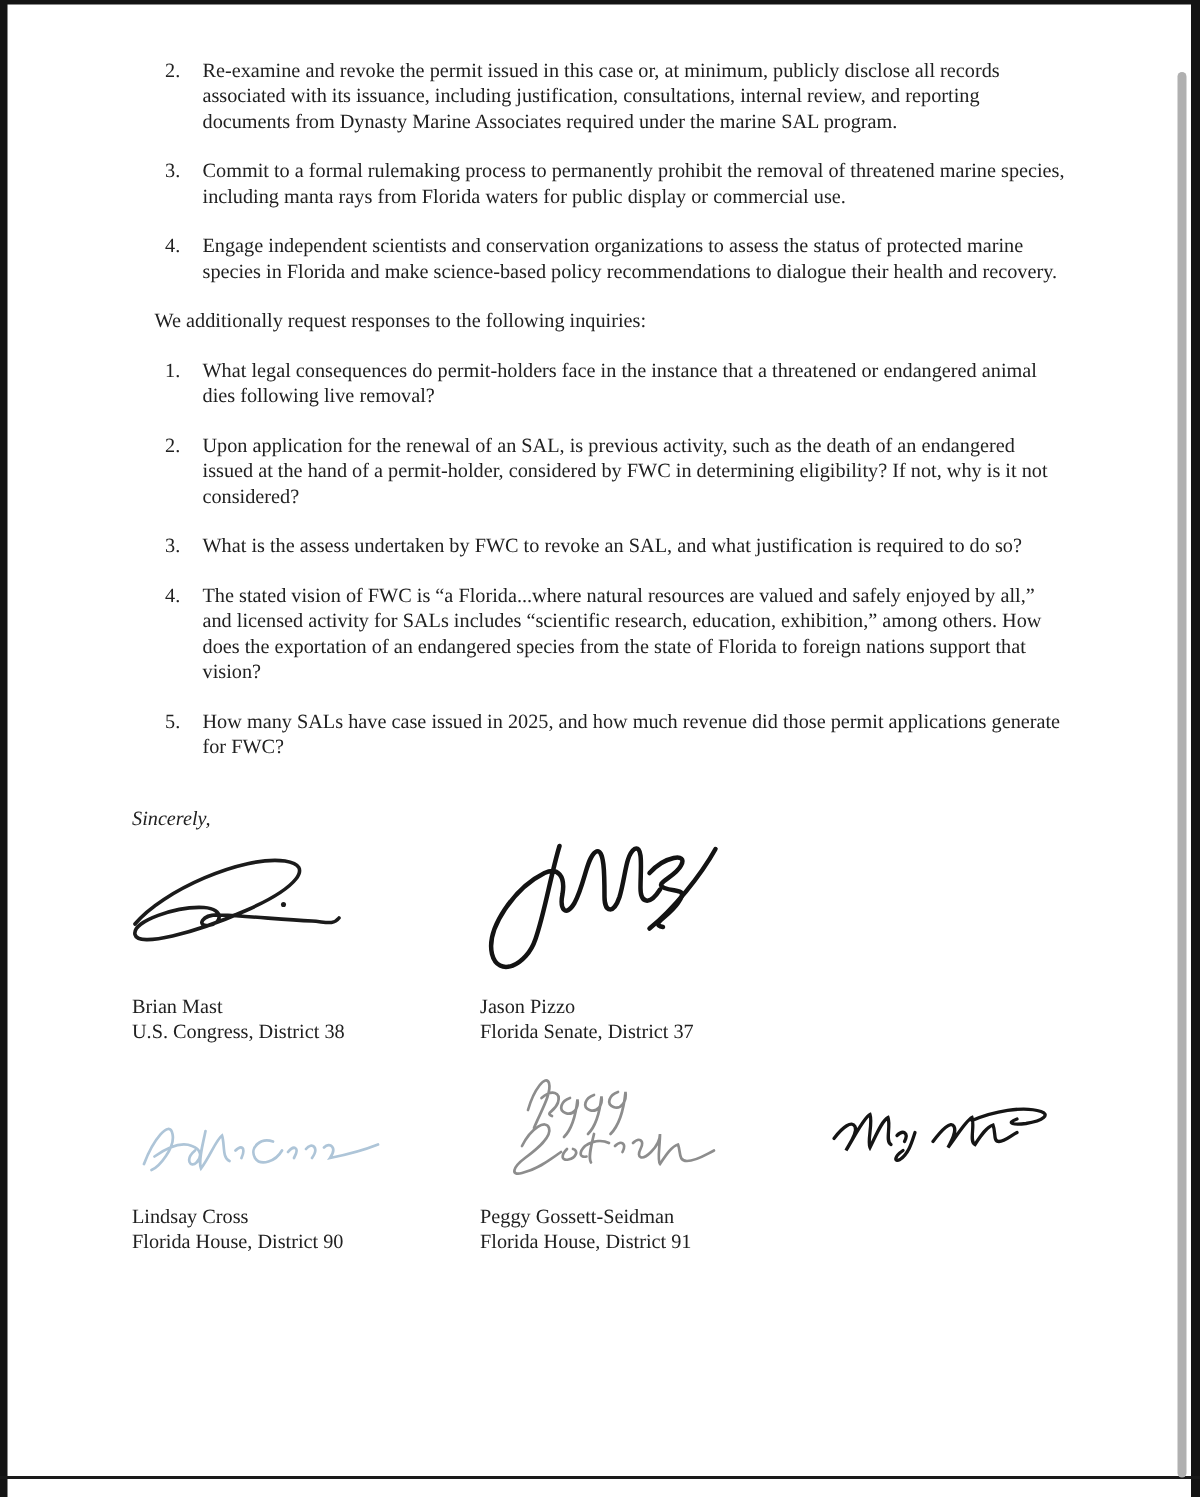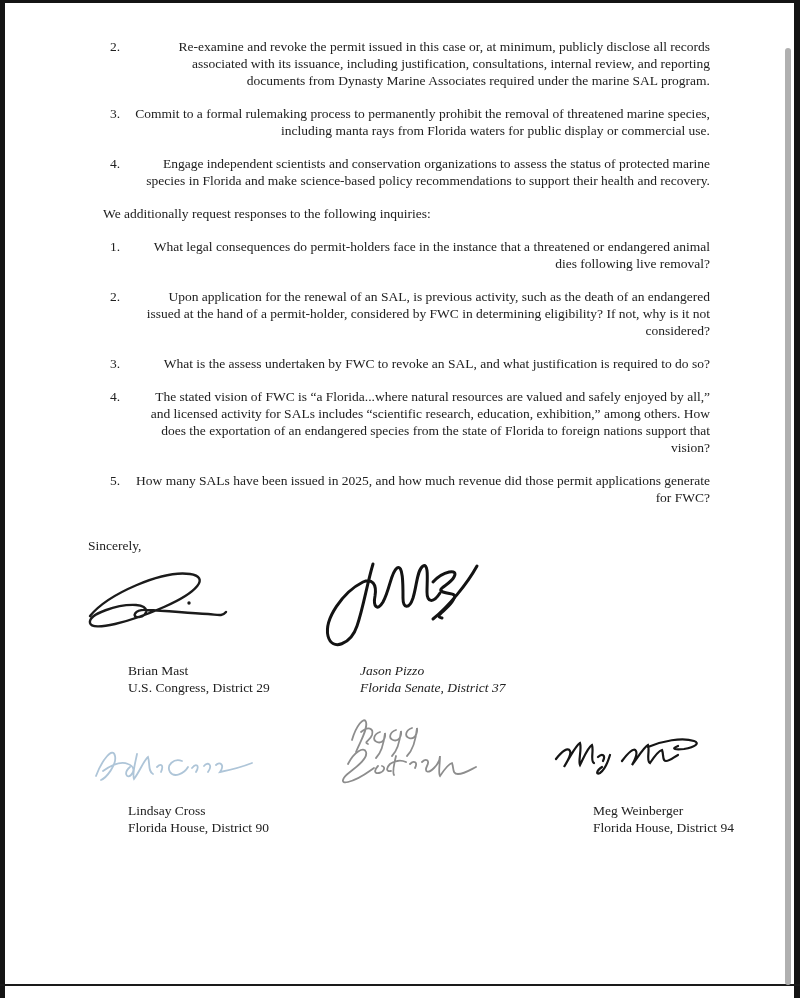--- a/index.html
+++ b/index.html
@@ -20,27 +20,27 @@
   }
   
   .page{
     position:absolute;left:5px;top:3px;width:780px;
     padding:35px 75px 0 83px;box-sizing:border-box;
     font-size:13.5px;line-height:17px;
   }
   ol.letter-list{list-style:none;margin:0;padding:0 0 0 22px;}
   ol.letter-list li{display:flex;margin:0 0 16px 0;}
   ol.letter-list .num{flex:0 0 25px;}
-  ol.letter-list .li-text{flex:1;text-align:right;}
+  ol.letter-list .li-text{flex:1;}
   p.para{margin:0 0 16px 15px;}
-  p.valediction{margin:31px 0 0 0;}
+  p.valediction{margin:31px 0 0 0;font-style:italic;}
   
   .sig-block{position:relative;height:300px;margin-top:8px;}
   .sig-abs{position:absolute;}
-  .sig-name div{white-space:nowrap;margin-left:40px;}
+  .sig-name div{white-space:nowrap;}
   svg.sig{display:block;overflow:visible;}
 </style>
 </head>
 <body>
 
 <div class="frame-top"></div>
 <div class="frame-left"></div>
 <div class="frame-right"></div>
 <div class="frame-bottom"></div>
 <div class="scroll-thumb"></div>
@@ -51,21 +51,21 @@
     <li>
       <span class="num">2.</span>
       <span class="li-text">Re-examine and revoke the permit issued in this case or, at minimum, publicly disclose all records associated with its issuance, including justification, consultations, internal review, and reporting documents from Dynasty Marine Associates required under the marine SAL program.</span>
     </li>
     <li>
       <span class="num">3.</span>
       <span class="li-text">Commit to a formal rulemaking process to permanently prohibit the removal of threatened marine species, including manta rays from Florida waters for public display or commercial use.</span>
     </li>
     <li>
       <span class="num">4.</span>
-      <span class="li-text">Engage independent scientists and conservation organizations to assess the status of protected marine species in Florida and make science-based policy recommendations to support their health and recovery.</span>
+      <span class="li-text">Engage independent scientists and conservation organizations to assess the status of protected marine species in Florida and make science-based policy recommendations to dialogue their health and recovery.</span>
     </li>
   </ol>
 
   <p class="para">We additionally request responses to the following inquiries:</p>
 
   <ol class="letter-list">
     <li>
       <span class="num">1.</span>
       <span class="li-text">What legal consequences do permit-holders face in the instance that a threatened or endangered animal dies following live removal?</span>
     </li>
@@ -76,21 +76,21 @@
     <li>
       <span class="num">3.</span>
       <span class="li-text">What is the assess undertaken by FWC to revoke an SAL, and what justification is required to do so?</span>
     </li>
     <li>
       <span class="num">4.</span>
       <span class="li-text">The stated vision of FWC is “a Florida...where natural resources are valued and safely enjoyed by all,” and licensed activity for SALs includes “scientific research, education, exhibition,” among others. How does the exportation of an endangered species from the state of Florida to foreign nations support that vision?</span>
     </li>
     <li>
       <span class="num">5.</span>
-      <span class="li-text">How many SALs have been issued in 2025, and how much revenue did those permit applications generate for FWC?</span>
+      <span class="li-text">How many SALs have case issued in 2025, and how much revenue did those permit applications generate for FWC?</span>
     </li>
   </ol>
 
 
   <p class="valediction">Sincerely,</p>
 
   <div class="sig-block">
 
     <div class="sig-abs" style="left:-4px;top:4px;">
       <svg class="sig" width="148" height="66" viewBox="0 0 148 66" fill="none">
@@ -102,23 +102,23 @@
     <div class="sig-abs" style="left:227px;top:-8px;">
       <svg class="sig" width="170" height="100" viewBox="0 0 170 100" fill="none">
         <path d="M58 10 C 52 30, 48 55, 42 72 C 36 90, 17 98, 13 82 C 9 65, 28 38, 48 28 C 57 24, 62 30, 60 42 C 58 52, 62 58, 68 48 C 75 35, 76 18, 82 14 C 88 10, 88 30, 88 44 C 88 54, 94 56, 98 44 C 102 31, 102 16, 108 12 C 114 9, 112 26, 112 38 C 112 48, 118 50, 125 39" stroke-width="3" stroke-linecap="round" fill="none" stroke="#131313"></path>
         <path d="M118 28 C 128 17, 144 14, 139 23 C 135 31, 120 35, 128 38 C 136 41, 144 38, 137 48 C 130 58, 118 62, 127 64" stroke-width="3" stroke-linecap="round" fill="none" stroke="#131313"></path>
         <path d="M162 12 C 152 30, 134 52, 118 65" stroke-width="3" stroke-linecap="round" fill="none" stroke="#131313"></path>
       </svg>
     </div>
 
     <div class="sig-abs sig-name" style="left:0;top:100px;">
       <div>Brian Mast</div>
-      <div>U.S. Congress, District 29</div>
+      <div>U.S. Congress, District 38</div>
     </div>
-    <div class="sig-abs sig-name" style="left:232px;top:100px;font-style:italic;">
+    <div class="sig-abs sig-name" style="left:232px;top:100px;">
       <div>Jason Pizzo</div>
       <div>Florida Senate, District 37</div>
     </div>
 
     <div class="sig-abs" style="left:2px;top:172px;">
       <svg class="sig" width="165" height="48" viewBox="0 0 165 48" fill="none">
         <path d="M6 42 C 12 26, 23 12, 25 22 C 27 31, 16 44, 11 46 M 13 37 C 23 30, 31 27, 38 30 C 44 32, 45 37, 41 41 C 37 45, 33 39, 40 33 M 47 20 C 45 30, 42 40, 44 45 C 50 37, 54 26, 58 23 C 60 29, 58 38, 63 40 M 67 33 C 71 29, 74 31, 71 38 M 92 27 C 84 24, 76 31, 80 38 C 84 44, 94 40, 98 33 M 102 34 C 106 29, 110 31, 106 38 M 114 32 C 118 27, 123 31, 118 38 M 126 31 C 130 27, 135 31, 130 38 C 140 36, 152 33, 162 29" stroke-width="1.8" stroke-linecap="round" fill="none" stroke="#aec5d8"></path>
       </svg>
     </div>
 
@@ -133,19 +133,19 @@
       <svg class="sig" width="152" height="48" viewBox="0 0 152 48" fill="none">
         <path d="M4 30 C 10 22, 16 18, 18 22 C 20 26, 14 34, 12 38 C 18 28, 24 16, 28 14 C 30 20, 26 32, 28 36 C 32 28, 36 18, 40 16 C 42 22, 38 32, 42 34 M 46 28 C 50 24, 54 26, 51 32 M 58 26 C 56 32, 54 40, 48 44 C 44 46, 44 42, 50 38" stroke-width="2.2" stroke-linecap="round" fill="none" stroke="#151515"></path>
         <path d="M70 32 C 76 24, 82 18, 84 22 C 86 26, 82 32, 80 36 C 86 28, 92 18, 96 16 C 98 22, 94 32, 98 34 C 102 28, 106 22, 110 21 C 112 26, 110 32, 114 32 C 118 32, 122 28, 126 26 M 96 18 C 110 12, 130 8, 142 12 C 148 14, 144 18, 132 20 C 124 21, 118 20, 126 17" stroke-width="2.2" stroke-linecap="round" fill="none" stroke="#151515"></path>
       </svg>
     </div>
 
     <div class="sig-abs sig-name" style="left:0;top:240px;font-family:Liberation Serif, serif;">
       <div>Lindsay Cross</div>
       <div>Florida House, District 90</div>
     </div>
-    <div class="sig-abs sig-name" style="left:465px;top:240px;">
-      <div>Meg Weinberger</div>
-      <div>Florida House, District 94</div>
+    <div class="sig-abs sig-name" style="left:232px;top:240px;">
+      <div>Peggy Gossett-Seidman</div>
+      <div>Florida House, District 91</div>
     </div>
 
   </div>
 </div>
 
 </body></html>

